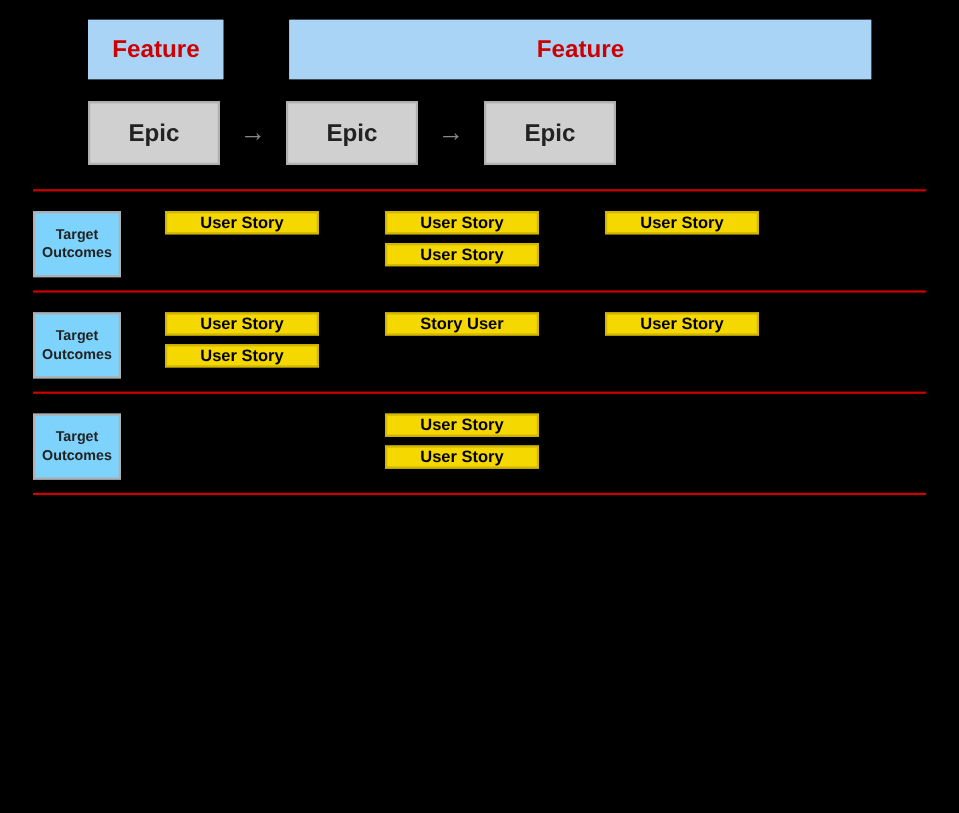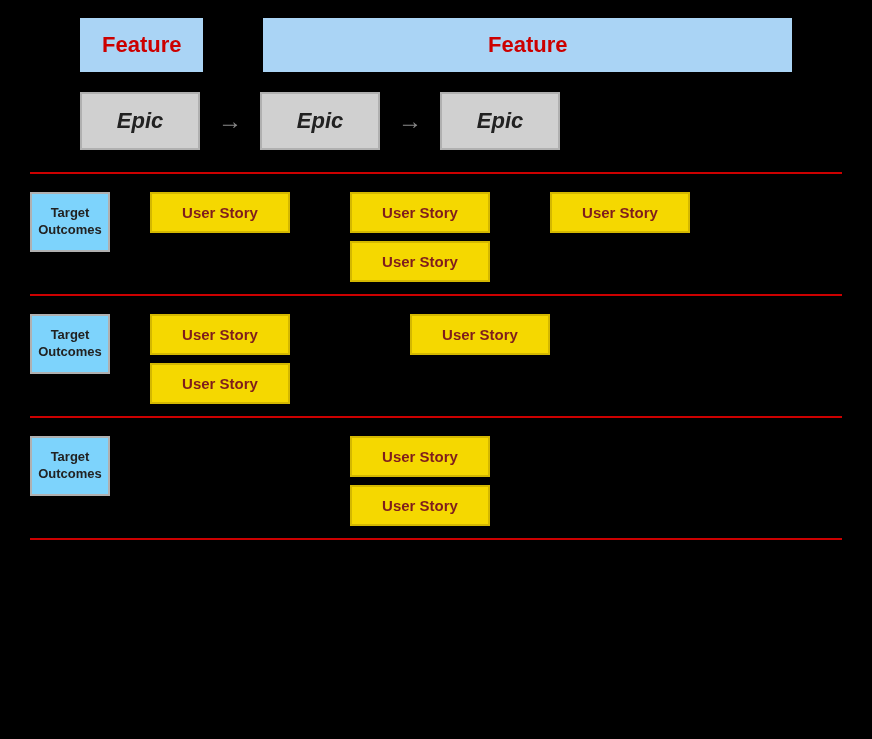--- a/index.html
+++ b/index.html
@@ -60,21 +60,20 @@
 
     .epic-box {
       background: #d0d0d0;
       border: 2px solid #b0b0b0;
       padding: 14px 30px;
       text-align: center;
       font-size: 22px;
       font-weight: bold;
       color: #222;
       min-width: 120px;
-      font-style: italic;
     }
 
     .arrow {
       color: #888;
       font-size: 24px;
       margin: 0 18px;
       font-weight: bold;
     }
 
     
@@ -99,25 +98,25 @@
       display: flex;
       align-items: center;
       justify-content: center;
       line-height: 1.3;
       flex-shrink: 0;
     }
 
     .user-story-box {
       background: #f5d800;
       border: 2px solid #d4b800;
-      padding: 10px 18px;
+      padding: 0 18px;
       text-align: center;
       font-size: 15px;
       font-weight: bold;
-      color: #7f1d1d;
+      color: #000000;
       min-width: 105px;
     }
 
     
     .story-row-area {
       display: flex;
       align-items: flex-start;
       padding: 14px 30px 8px 30px;
     }
 
@@ -206,20 +205,23 @@
       <div class="target-box">Target<br>Outcomes</div>
     </div>
     <div class="story-columns">
 
       <div class="story-col">
         <div class="user-story-box">User Story</div>
         <div class="user-story-box">User Story</div>
       </div>
       <div class="story-col-gap"></div>
 
+      <div class="story-col">
+        <div class="user-story-box">Story User</div>
+      </div>
       <div class="story-col-gap"></div>
 
       <div class="story-col">
         <div class="user-story-box">User Story</div>
       </div>
     </div>
   </div>
 
   <hr class="divider">
 

